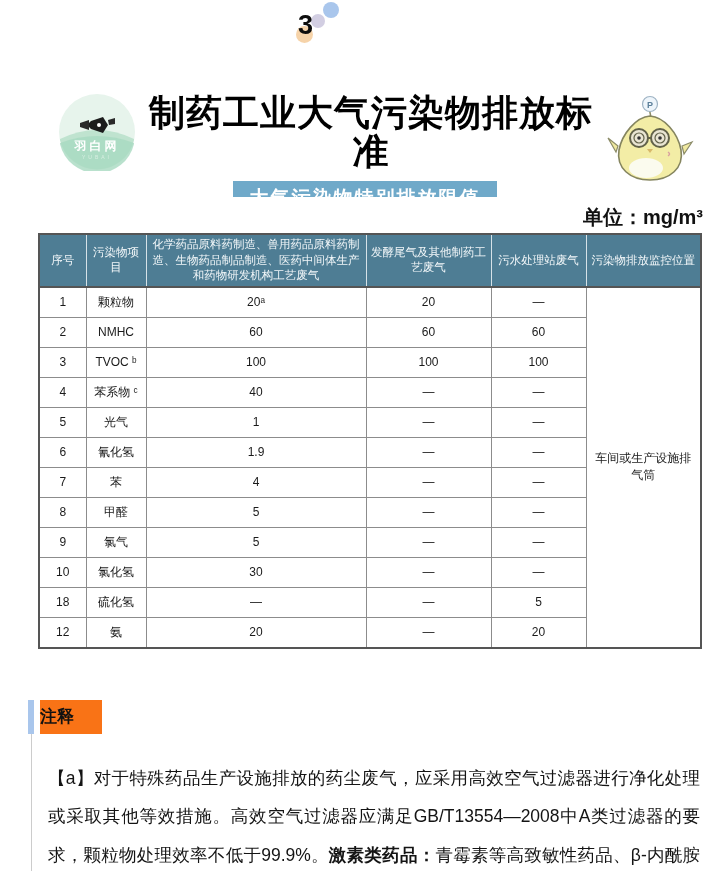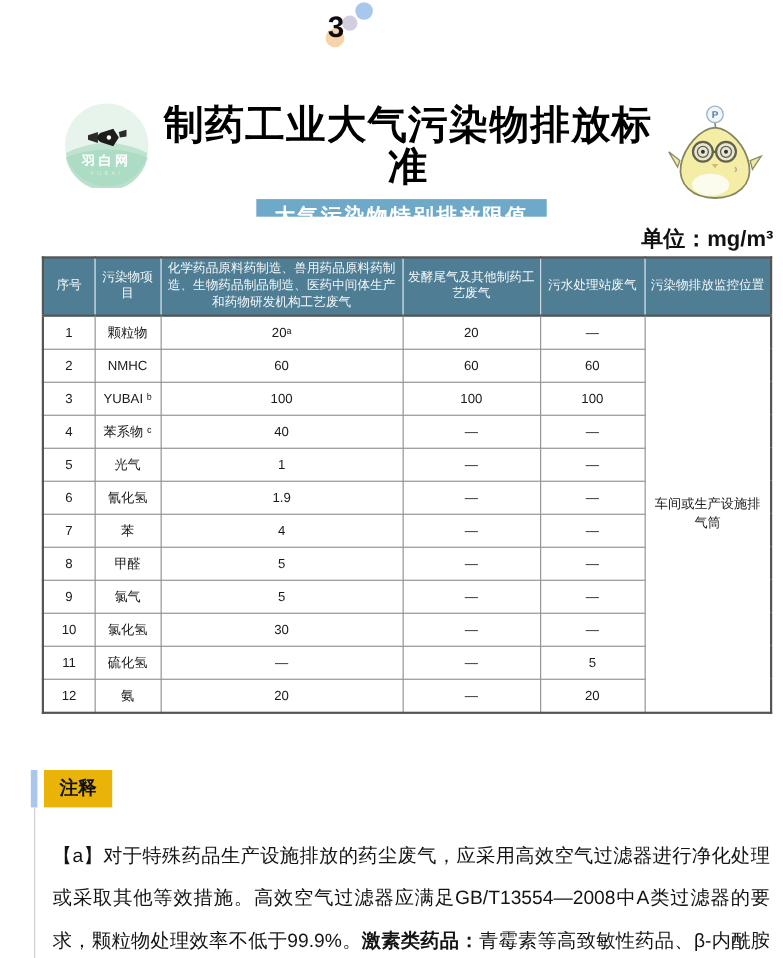--- a/index.html
+++ b/index.html
@@ -47,22 +47,22 @@
   }
   table.limits td{
     border:1px solid #8c8c8c;font-size:12px;color:#1a1a1a;text-align:center;
     vertical-align:middle;height:29px;padding:0 4px;background:#ffffff;
   }
   .monitor-cell{font-size:12px;border-radius:14px;}
   
   .note-bar{position:absolute;left:28px;top:700px;width:6px;height:34px;background:#a9c6ec;}
   .note-vline{position:absolute;left:31px;top:734px;width:1px;height:137px;background:#cccccc;}
   .note-label{
-    position:absolute;left:40px;top:700px;width:62px;height:34px;background:#eab308;
-    text-align:center;line-height:34px;font-size:17px;font-weight:700;color:#111;
+    position:absolute;left:40px;top:700px;width:62px;height:34px;background:#f97316;
+    text-align:left;line-height:34px;font-size:17px;font-weight:700;color:#111;
   }
   .note-text{
     position:absolute;left:48px;top:741px;width:652px;font-size:17.5px;
     line-height:38.5px;color:#141414;text-align:justify;
   }
   .note-text .bold{font-weight:700;}
 </style>
 </head>
 <body>
 
@@ -139,21 +139,21 @@
       </tr>
       <tr>
         <td>2</td>
         <td>NMHC</td>
         <td>60</td>
         <td>60</td>
         <td>60</td>
       </tr>
       <tr>
         <td>3</td>
-        <td>YUBAI ᵇ</td>
+        <td>TVOC ᵇ</td>
         <td>100</td>
         <td>100</td>
         <td>100</td>
       </tr>
       <tr>
         <td>4</td>
         <td>苯系物 ᶜ</td>
         <td>40</td>
         <td>—</td>
         <td>—</td>
@@ -194,21 +194,21 @@
         <td>—</td>
       </tr>
       <tr>
         <td>10</td>
         <td>氯化氢</td>
         <td>30</td>
         <td>—</td>
         <td>—</td>
       </tr>
       <tr>
-        <td>11</td>
+        <td>18</td>
         <td>硫化氢</td>
         <td>—</td>
         <td>—</td>
         <td>5</td>
       </tr>
       <tr>
         <td>12</td>
         <td>氨</td>
         <td>20</td>
         <td>—</td>

